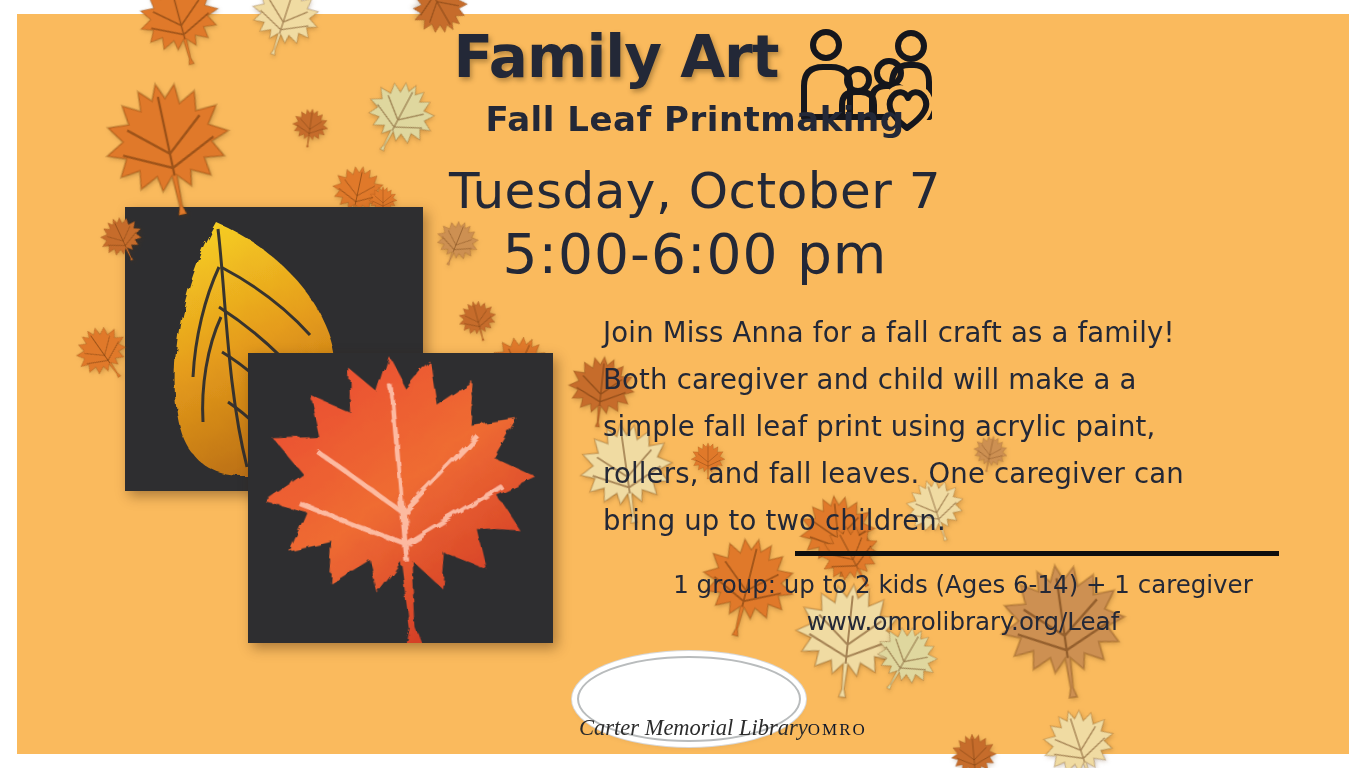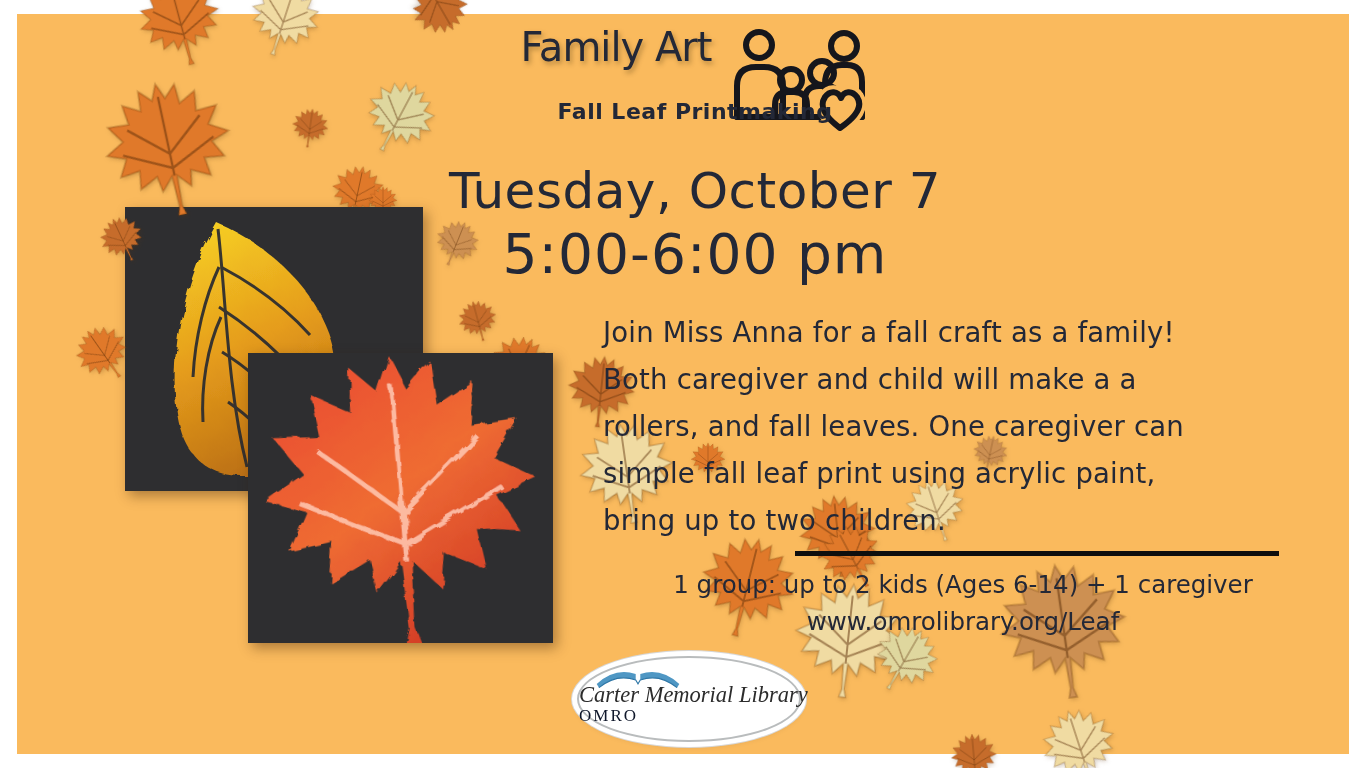--- a/index.html
+++ b/index.html
@@ -13,36 +13,36 @@
   .board{position:absolute;left:17px;top:14px;width:1332px;height:740px;background:var(--bg);z-index:1}
   .layer{position:absolute;inset:0;pointer-events:none}
   #leaves-back{z-index:5}
   .photo{position:absolute;z-index:10;box-shadow:4px 5px 12px rgba(60,30,5,.4)}
   #leaves-front{z-index:20}
   .textlayer{position:absolute;inset:0;z-index:30;pointer-events:none}
   .leaf{position:absolute;filter:drop-shadow(1px 2px 2px rgba(90,50,10,.25))}
 
   .heading{position:absolute;left:30px;top:0;width:1330px;text-align:center}
   .title-row{position:absolute;left:0;top:24px;width:100%;display:flex;justify-content:center;align-items:flex-start;gap:16px}
-  .title{font-size:40px;font-weight:normal;letter-spacing:-1px;line-height:1.15;
+  .title{font-size:58px;font-weight:bold;letter-spacing:-1px;line-height:1.15;
     text-shadow:2px 3px 5px rgba(60,40,10,.35)}
   .family-icon{width:142px;height:104px;margin-top:4px;flex:0 0 auto}
-  .subtitle{position:absolute;left:0;top:99px;width:100%;font-size:22px;font-weight:bold;letter-spacing:.5px}
+  .subtitle{position:absolute;left:0;top:99px;width:100%;font-size:34px;font-weight:bold;letter-spacing:.5px}
   .date{position:absolute;left:0;top:162px;width:100%;font-size:50px;letter-spacing:.5px}
   .time{position:absolute;left:0;top:222px;width:100%;font-size:55px;letter-spacing:1px}
 
   .body-text{position:absolute;top:309px;right:83px;width:680px;
     font-size:27.5px;line-height:47px;letter-spacing:.2px}
   .divider{position:absolute;left:795px;top:551px;width:484px;height:5px;background:var(--divider)}
   .info-text{position:absolute;top:566px;right:83px;width:640px;text-align:center;
     font-size:24.5px;line-height:37px}
 
   .logo{position:absolute;left:577px;top:656px;width:224px;height:86px;background:#fff;
     border:2px solid #b9bcbd;border-radius:50%;box-shadow:0 0 0 5px #fff,0 0 0 6px #d8d8d8,0 3px 7px rgba(0,0,0,.18);
-    display:flex;flex-direction:column;align-items:flex-start;justify-content:flex-start;padding-top:6px}
+    display:flex;flex-direction:row;align-items:flex-end;justify-content:flex-start;padding-top:6px}
   .logo-book{width:118px;height:26px;margin-bottom:-7px}
   .logo-name{font-family:"Liberation Serif","DejaVu Serif",serif;font-style:italic;
     font-size:22.5px;color:#2c2c2c;white-space:nowrap;line-height:1.05}
   .logo-city{font-family:"Liberation Serif","DejaVu Serif",serif;font-size:17px;
     letter-spacing:2px;color:#0f172a;line-height:1.1}
   .photo-bg{fill:var(--photo-bg)}
   .vein{stroke:var(--photo-bg)}
 </style>
 </head>
 <body>
@@ -213,22 +213,22 @@
       </div>
       <div class="subtitle">Fall Leaf Printmaking</div>
       <div class="date">Tuesday, October 7</div>
       <div class="time">5:00-6:00 pm</div>
     </div>
 
     <div class="body-text">
 
     <div>Join Miss Anna for a fall craft as a family!</div>
         <div>Both caregiver and child will make a a</div>
+        <div>simple fall leaf print using acrylic paint,</div>
         <div>rollers, and fall leaves. One caregiver can</div>
-        <div>simple fall leaf print using acrylic paint,</div>
         <div>bring up to two children.</div>
       </div>
 
     <div class="divider"></div>
 
     <div class="info-text">
 
     <div>1 group: up to 2 kids (Ages 6-14) + 1 caregiver</div>
         <div>www.omrolibrary.org/Leaf</div>
       </div>

